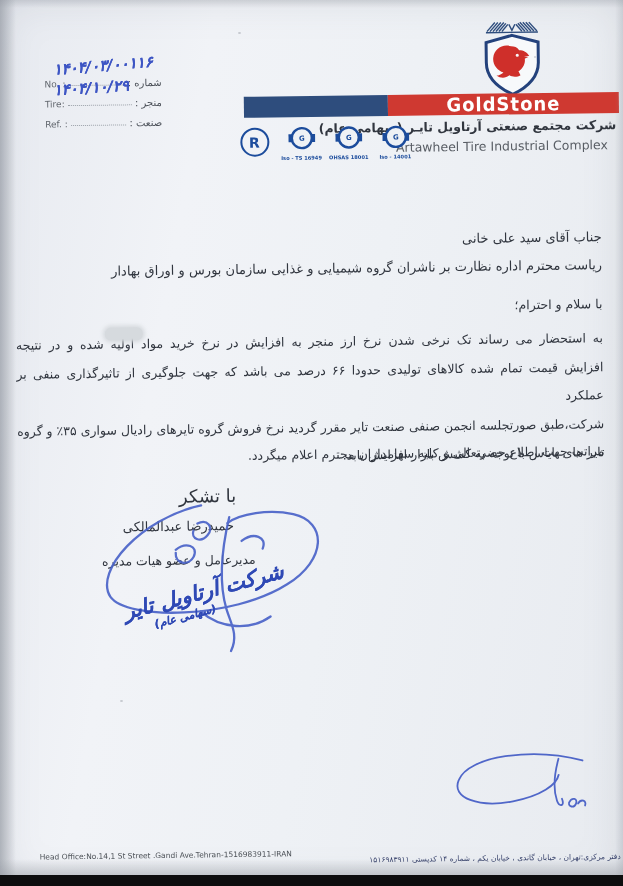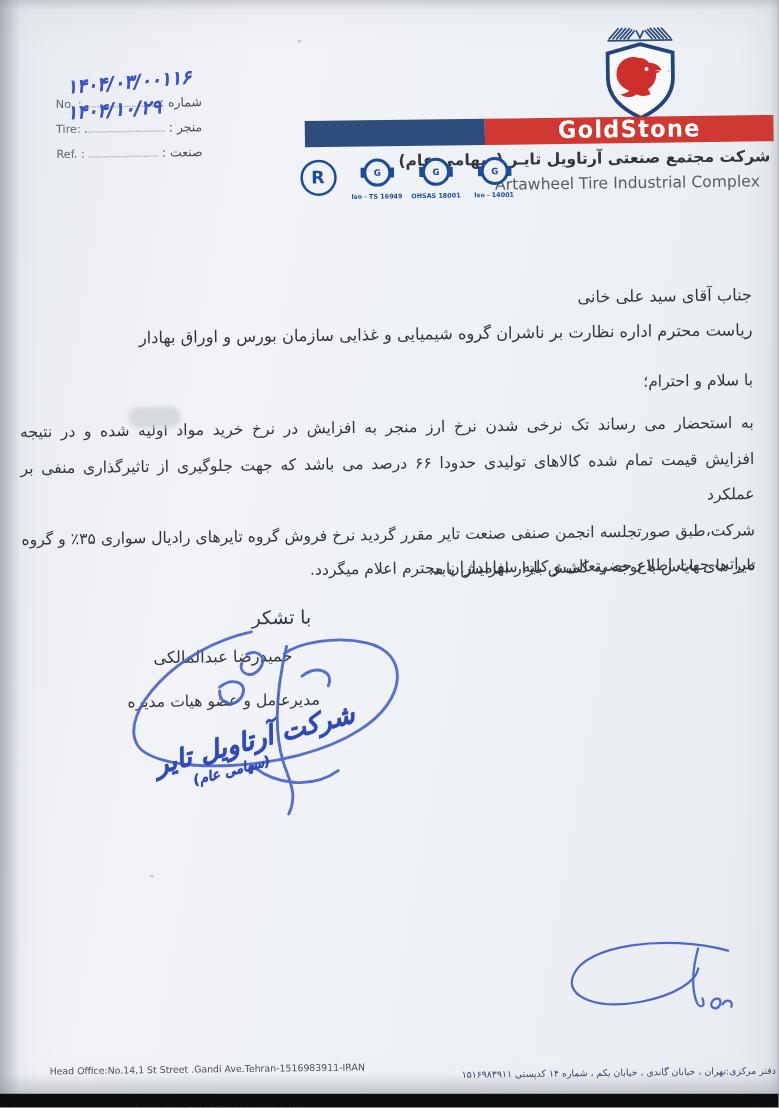--- a/index.html
+++ b/index.html
@@ -61,21 +61,21 @@
   .recipient1{position:absolute;left:20px;right:19px;top:233px;text-align:right;font-size:13px;}
   .recipient2{position:absolute;left:14px;right:19px;top:261px;text-align:right;font-size:13px;}
   .salutation{position:absolute;left:20px;right:19px;top:300px;text-align:right;font-size:12.5px;}
   .body-lines{position:absolute;left:17px;right:19px;top:328px;font-size:12.5px;line-height:28.5px;}
   .body-lines .just{text-align:justify;text-align-last:justify;}
   .body-lines .last{text-align:right;}
   .par2{position:absolute;left:20px;right:19px;top:447px;text-align:right;font-size:12.5px;}
   .smudge{position:absolute;left:106px;top:325px;width:38px;height:13px;border-radius:6px;
     background:#d4d8dc;box-shadow:0 0 4px 2px #d4d8dc;opacity:.9;}
 
-  .closing{position:absolute;left:178px;top:484px;width:70px;text-align:right;font-size:15px;}
+  .closing{position:absolute;left:178px;top:484px;width:70px;text-align:left;font-size:18px;}
   .signer-name{position:absolute;left:92px;top:517px;width:170px;text-align:center;font-size:13px;}
   .signer-title{position:absolute;left:82px;top:551px;width:190px;text-align:center;font-size:12.5px;}
 
   .sig-main{position:absolute;left:78px;top:488px;width:252px;height:172px;}
   .sig-small{position:absolute;left:436px;top:748px;width:160px;height:72px;}
 
   .stamp{position:absolute;left:88px;top:578px;width:230px;text-align:center;
     transform:rotate(-14deg);color:#2f49b5;direction:rtl;
     text-shadow:0 0 .6px #2f49b5;}
   .stamp-l1{font-size:21px;font-weight:bold;font-style:italic;letter-spacing:1px;}

